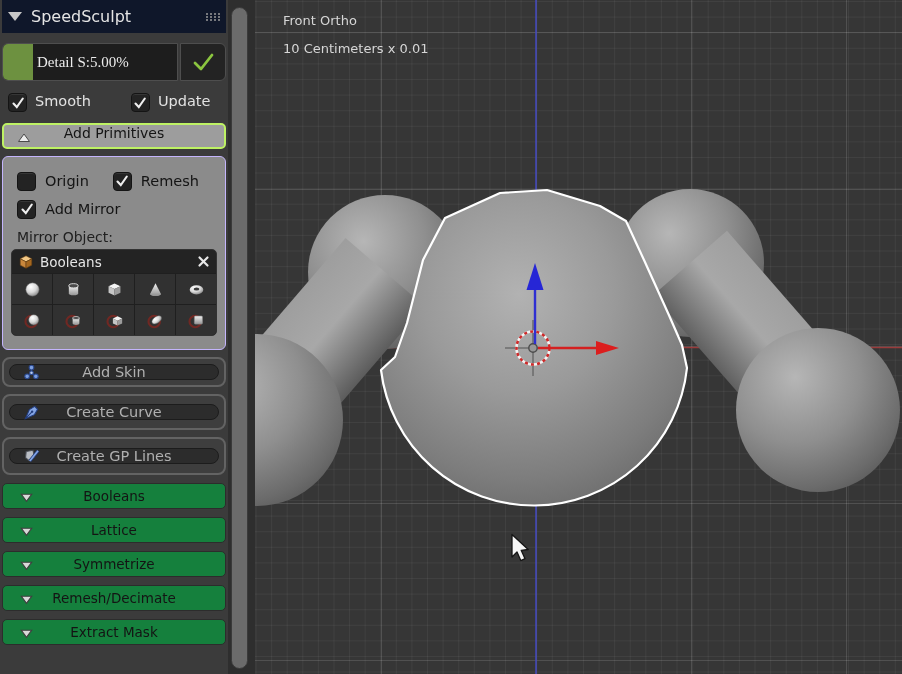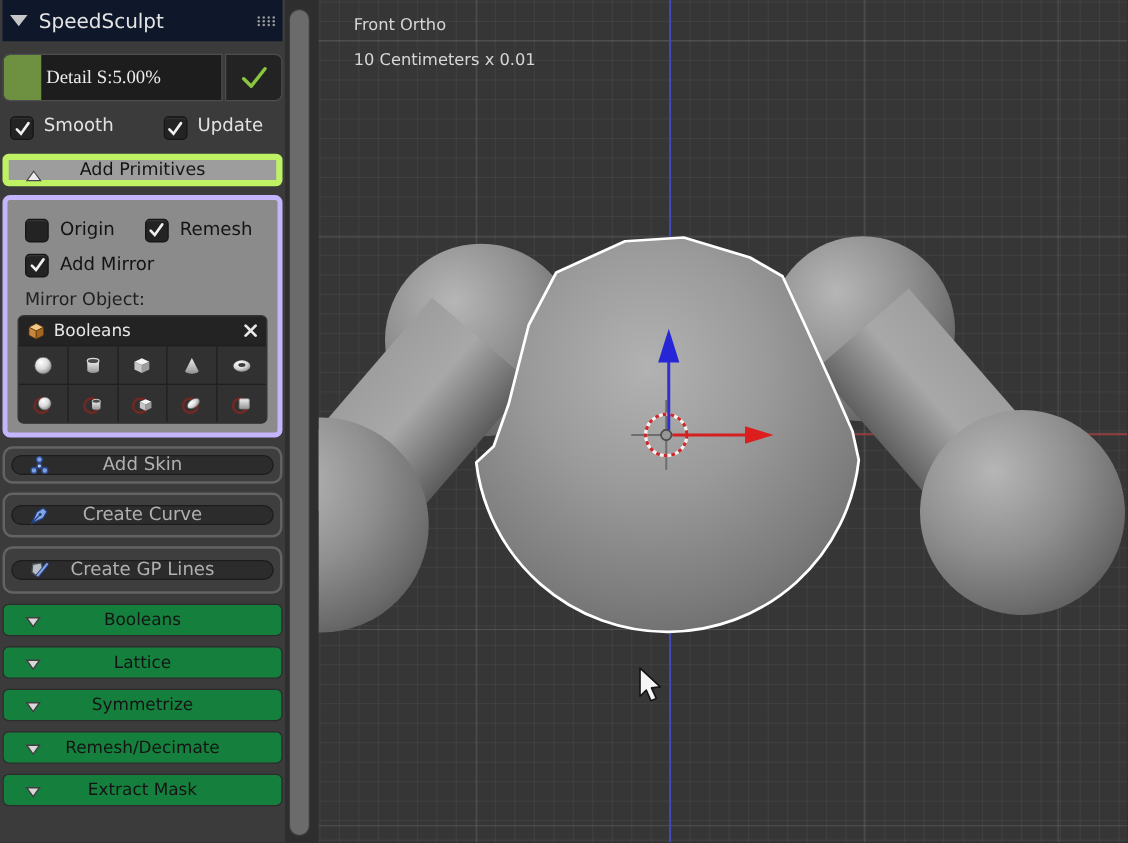--- a/index.html
+++ b/index.html
@@ -30,26 +30,26 @@
 
   .toggle-row { margin-top:12px; display:flex; align-items:flex-start; padding-left:6px; }
   .checkbox { width:19px; height:19px; background:#232323; border:1px solid #141414;
     border-radius:4px; box-shadow:inset 0 1px rgba(255,255,255,.09);
     display:flex; align-items:center; justify-content:center; }
   .checkbox svg { display:none; }
   .checkbox.checked svg { display:block; }
   .toggle-row .lbl { color:#e2e2e2; font-size:14.5px; margin:0 0 0 8px; }
   .toggle-gap { width:40px; }
 
-  .collapse-btn { margin-top:11px; height:26px; background:#9d9d9d; border:5px solid #bef264;
+  .collapse-btn { margin-top:11px; height:26px; background:#9d9d9d; border:2px solid #bef264;
     border-radius:5px; position:relative; display:flex; justify-content:center; }
   .collapse-btn .bl { color:#151515; font-size:14px; }
   .collapse-btn svg.tri-ico { position:absolute; left:12px; top:5px; }
 
-  .options-box { margin-top:7px; height:194px; background:#8b8b8b; border:4px solid #c4b5fd;
+  .options-box { margin-top:7px; height:194px; background:#8b8b8b; border:1px solid #c4b5fd;
     border-radius:6px; padding:13px 8px 8px 8px; }
   .opt-row { display:flex; align-items:center; height:22px; }
   .opt-row + .opt-row { margin-top:6px; }
   .opt-row .cb { margin-left:6px; }
   .opt-row .olbl { color:#141414; font-size:14.5px; margin-left:9px; }
   .opt-spacer { width:24px; }
   .mirror-label { color:#202020; font-size:14px; margin:9px 0 4px 6px; }
 
   .object-box { background:#3f3f3f; border-radius:5px; overflow:hidden; border:1px solid #333; }
   .object-name-row { height:23px; background:#232323; display:flex; align-items:center; padding:0 6px; }

